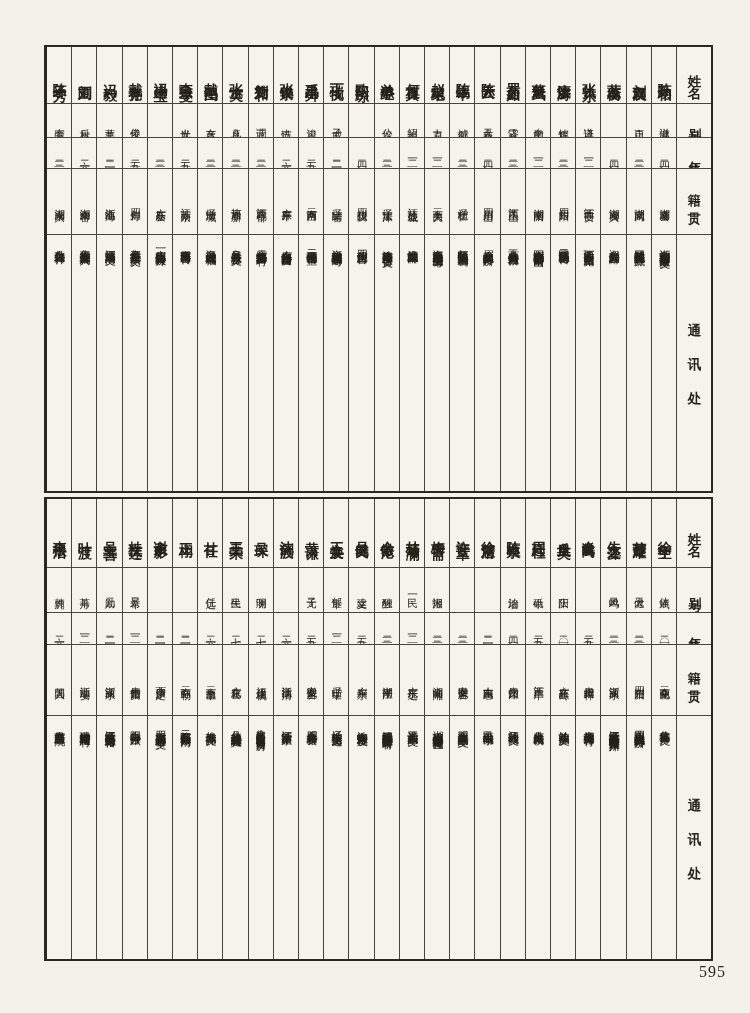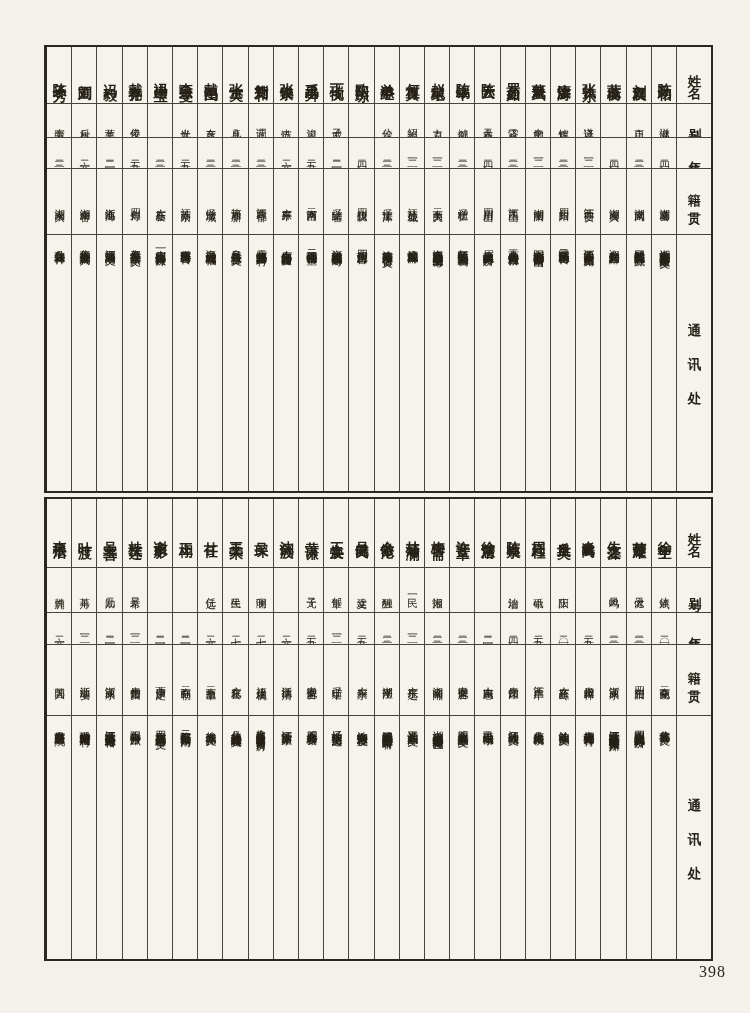--- a/index.html
+++ b/index.html
@@ -983,14 +983,14 @@
     </div>
     <div class="cell native">
       <span class="vtxt">韩国人</span>
     </div>
     <div class="cell addr">
       <span class="vtxt">南京文昌巷晨旦医院</span>
     </div>
   </div>
     </div>
 
-  <div class="pageno">398</div>
+  <div class="pageno">595</div>
 </div>
 
 </body></html>

